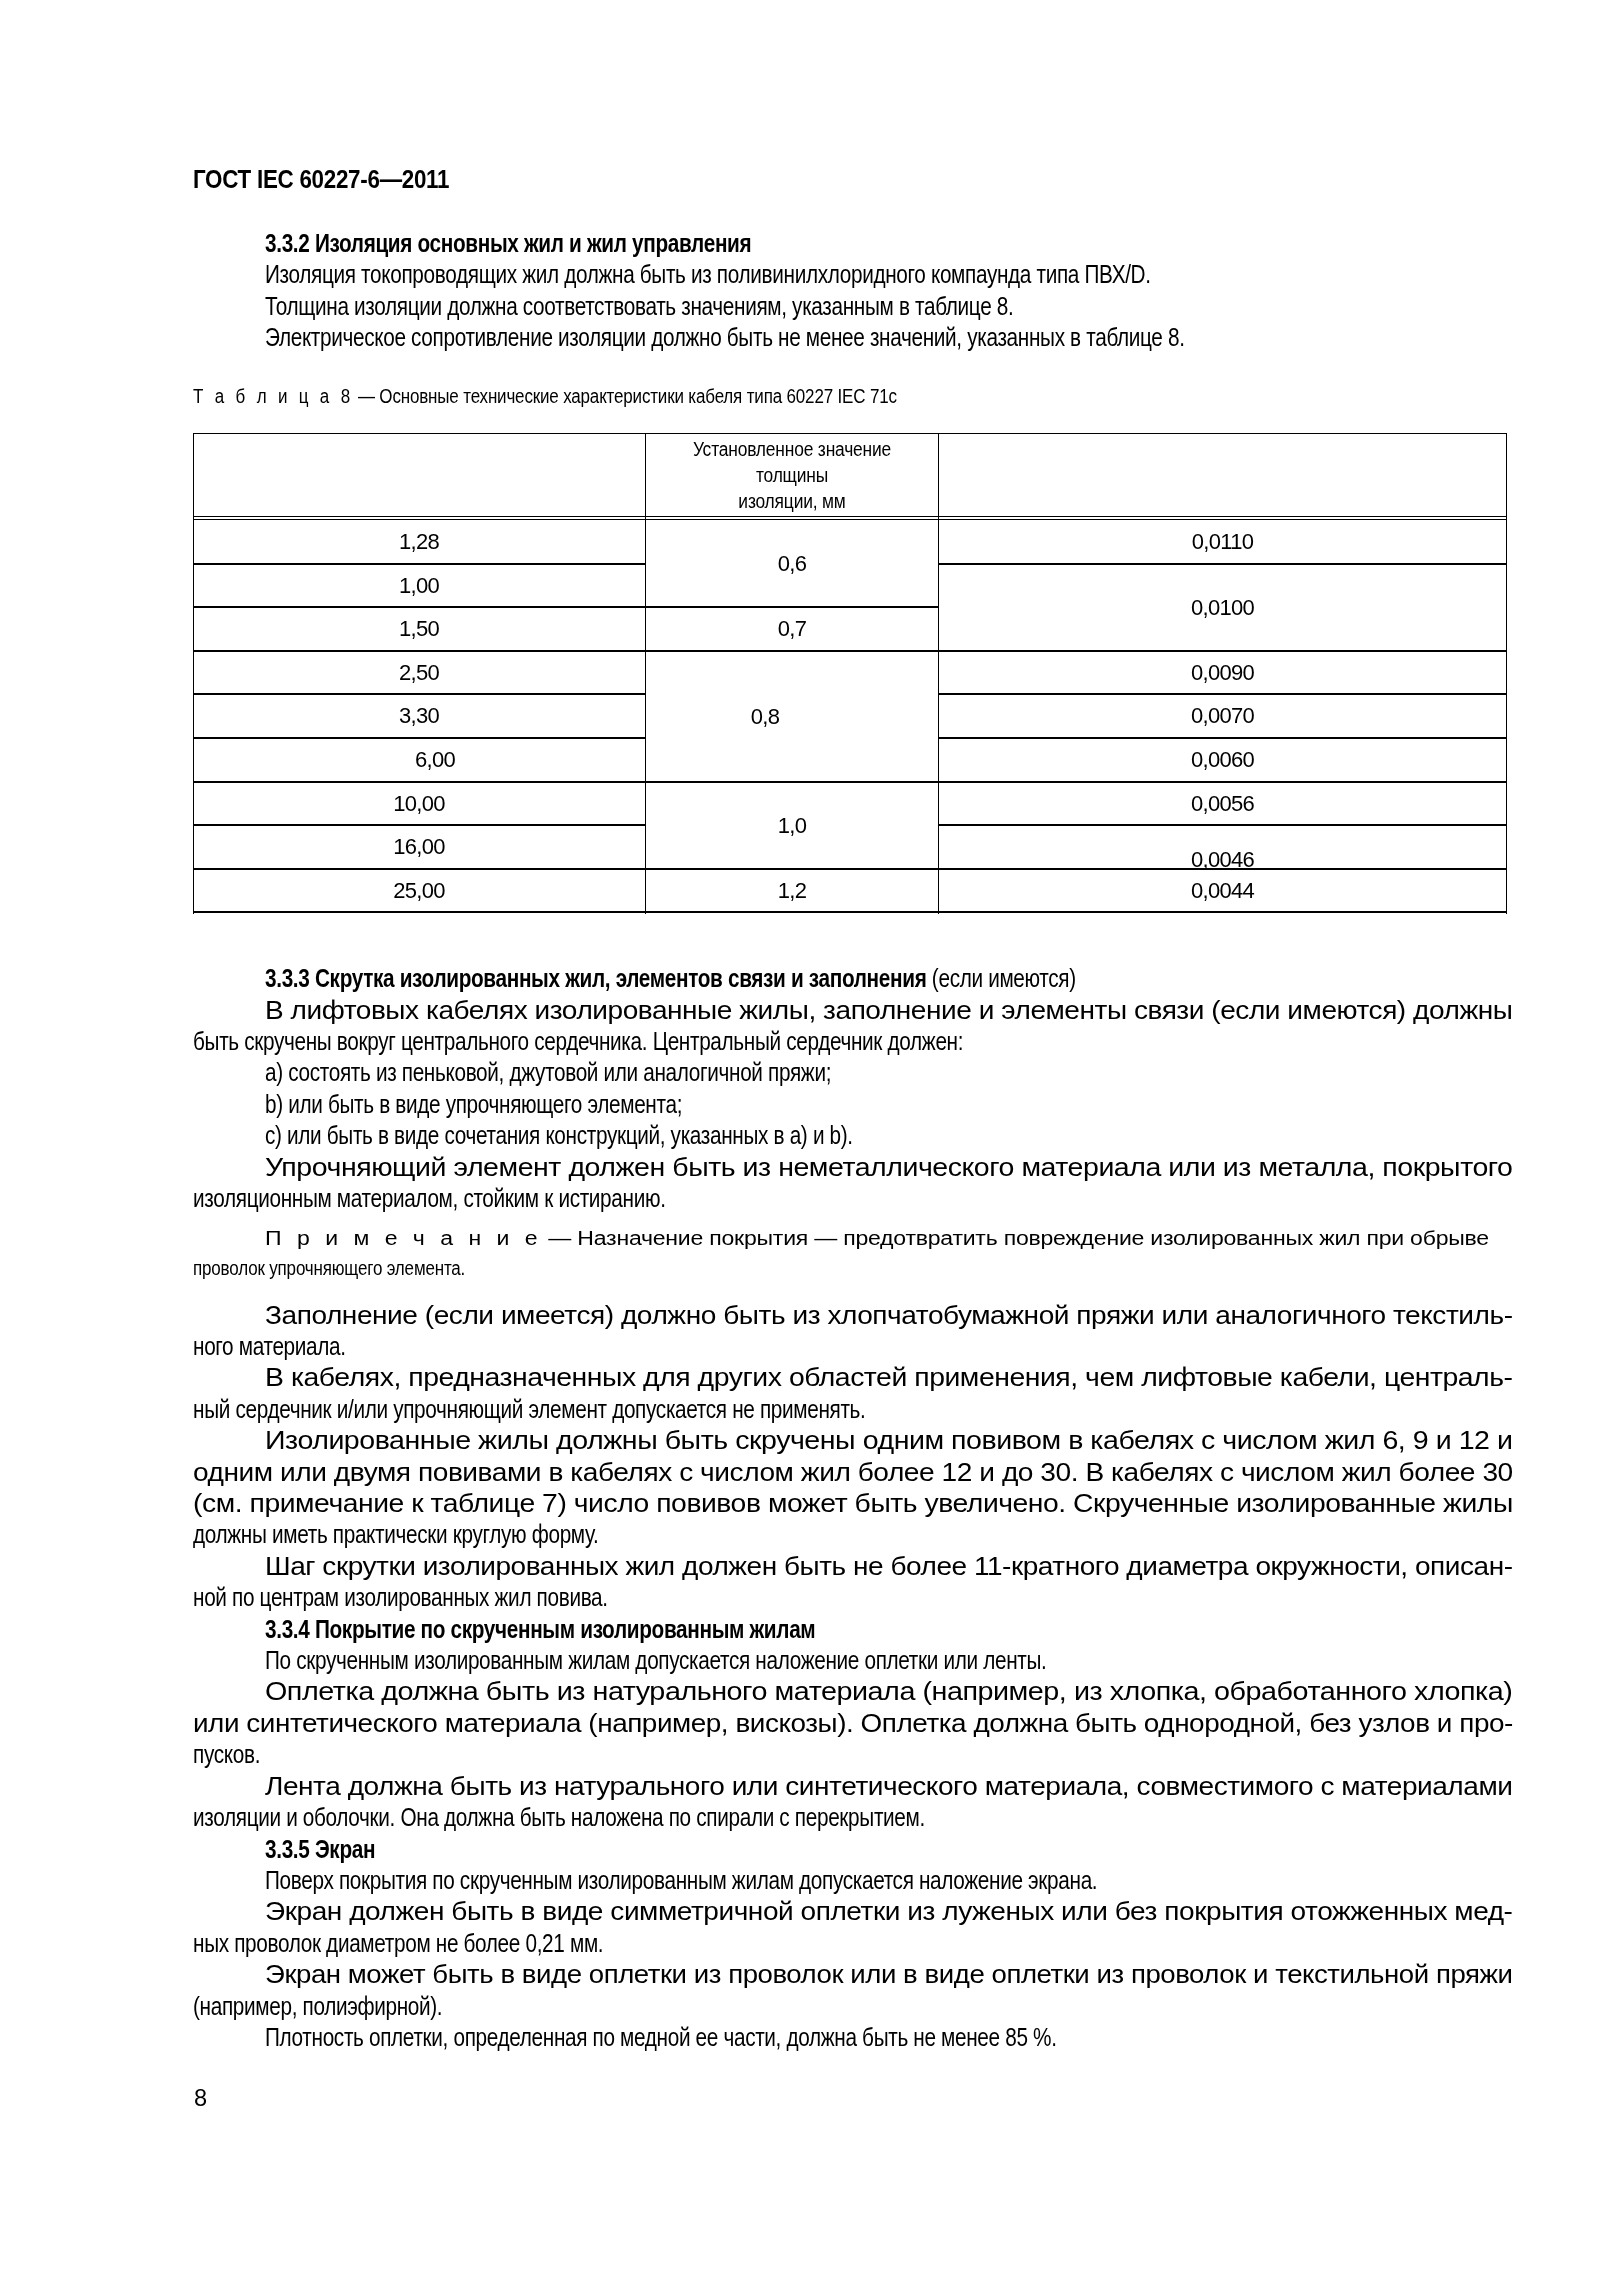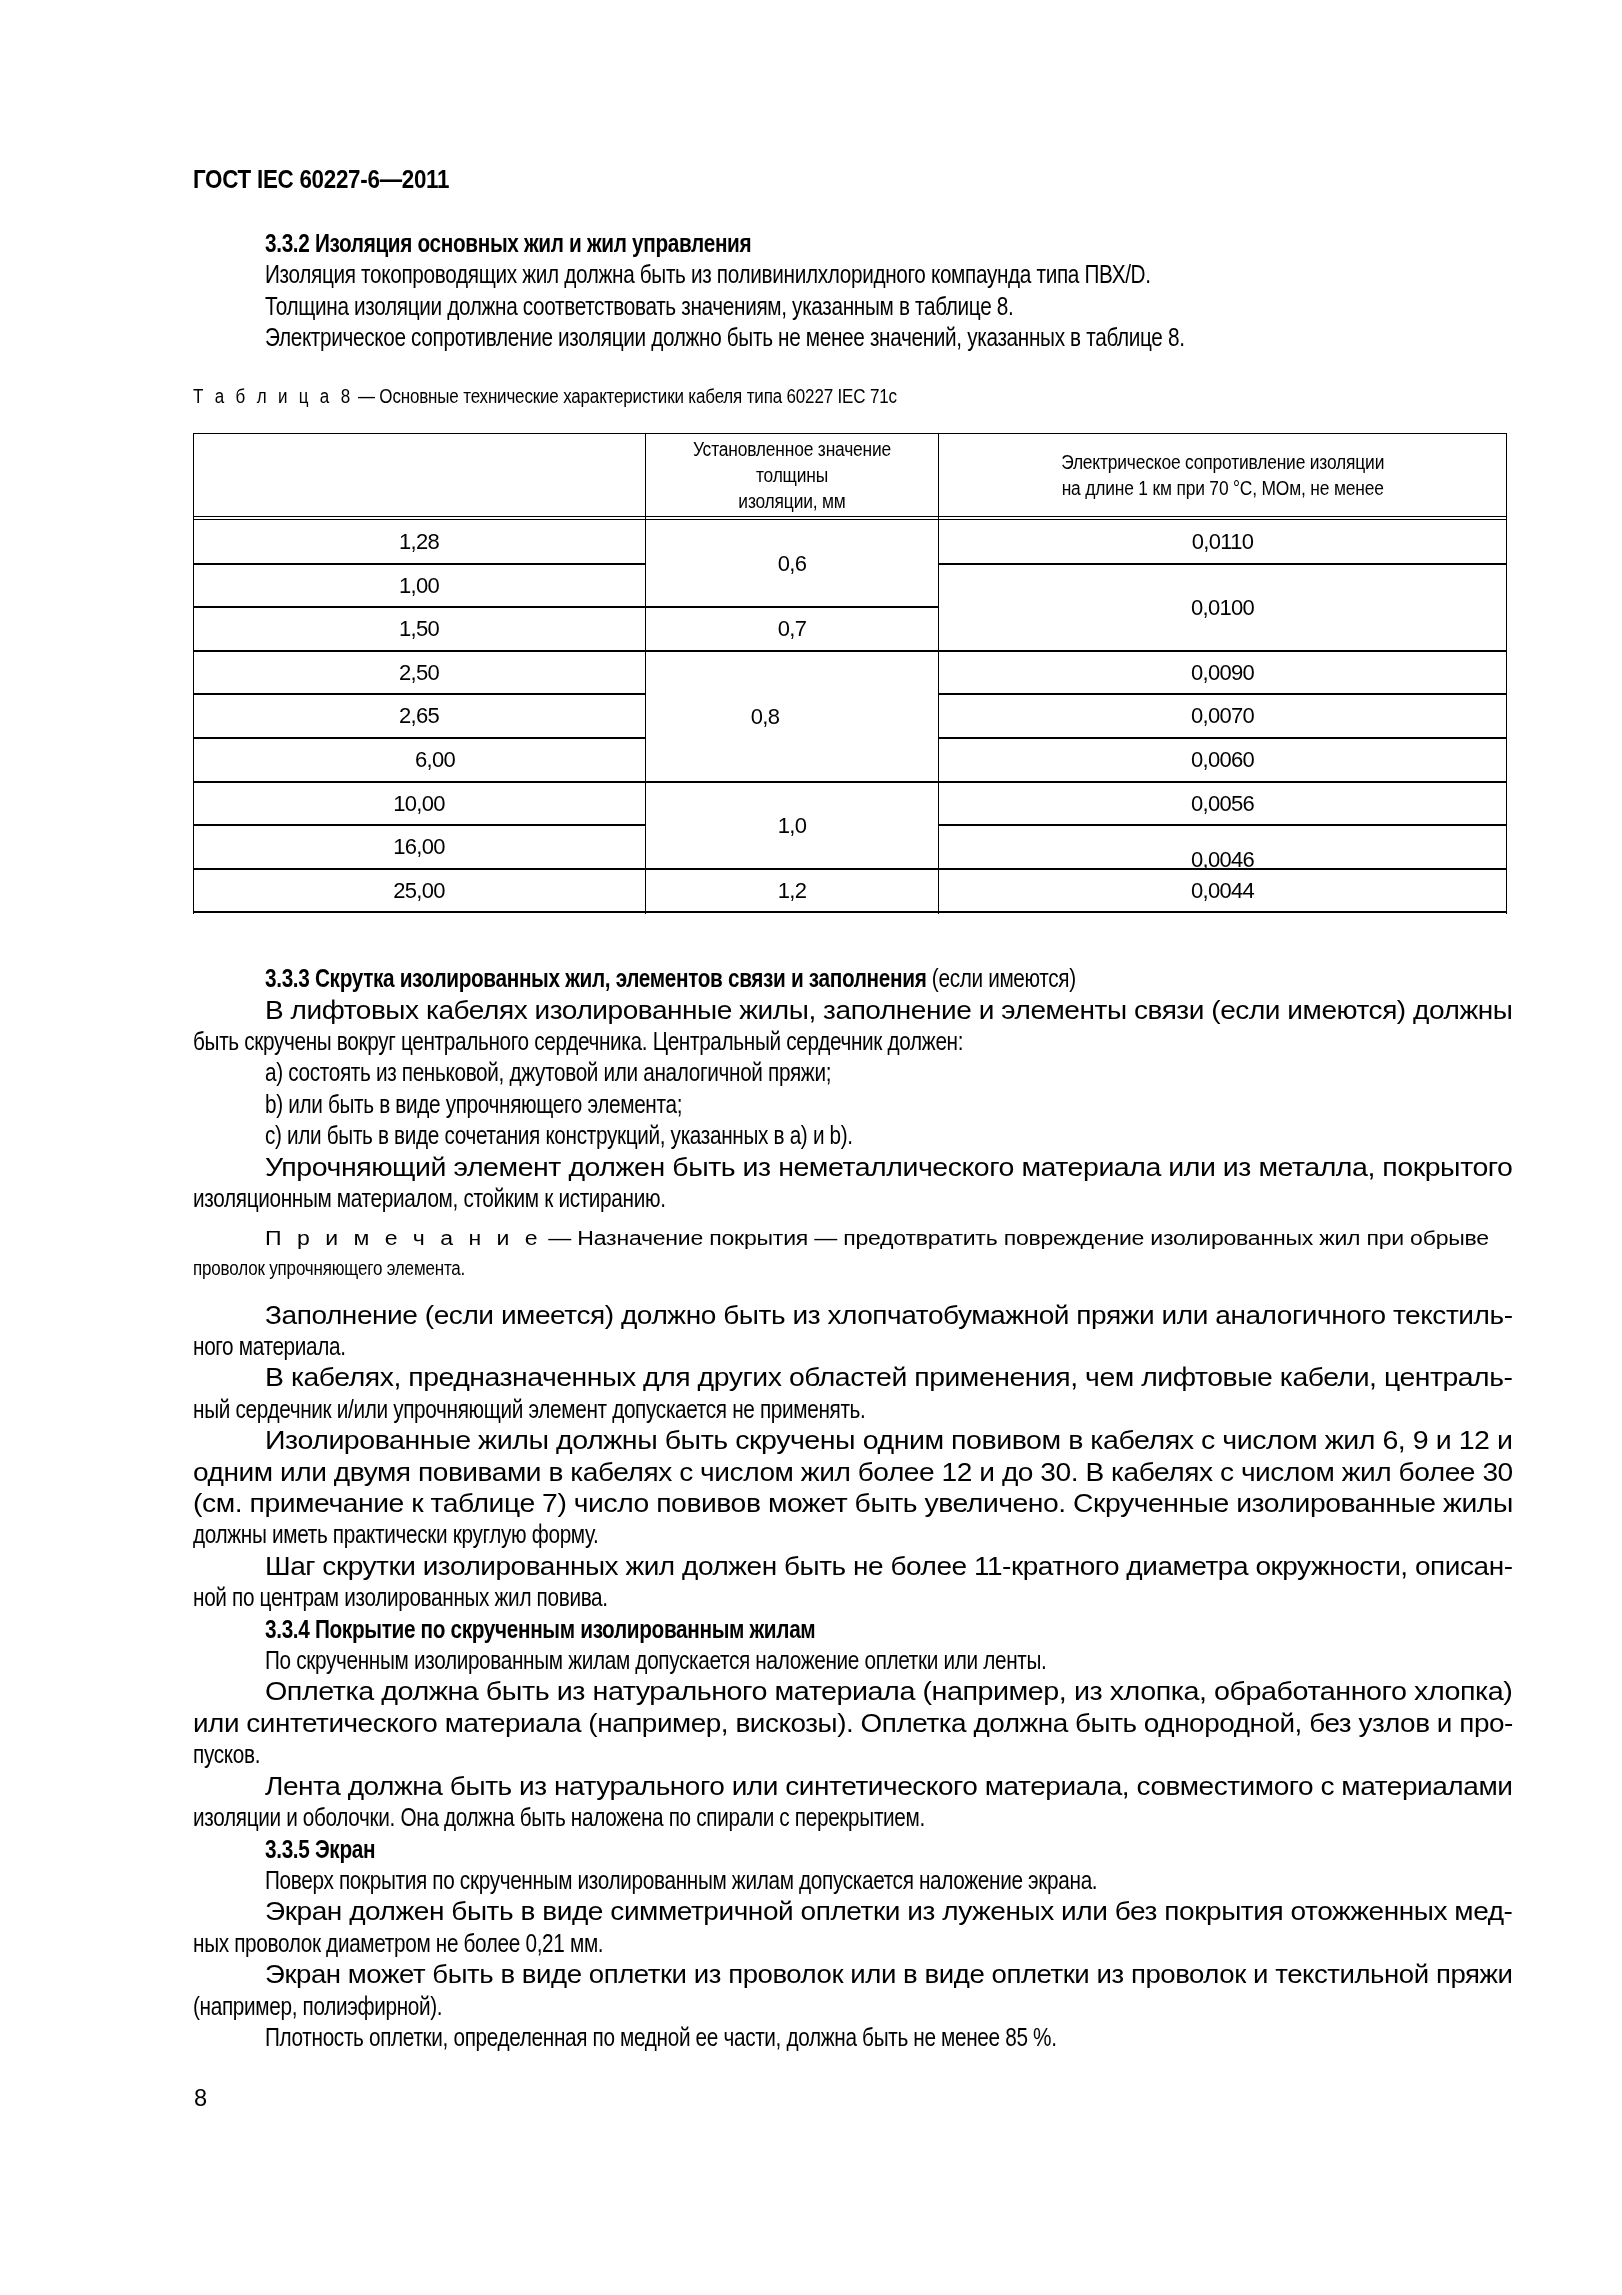--- a/index.html
+++ b/index.html
@@ -34,29 +34,26 @@
 <div class="line indent" style="top:291px"><span class="txt" style="transform: scaleX(0.83);">Толщина изоляции должна соответствовать значениям, указанным в таблице 8.</span></div>
 <div class="line indent" style="top:322px"><span class="txt" style="transform: scaleX(0.83);">Электрическое сопротивление изоляции должно быть не менее значений, указанных в таблице 8.</span></div>
 
 <div class="caption" style="display: inline-block; transform-origin: 0px 0px; transform: scaleX(0.85);"><span class="spaced">Т а б л и ц а  8</span><span> — Основные технические характеристики кабеля типа 60227 IEC 71c</span></div>
 
 <div class="tbl" id="tbl" style="height: 479px;">
 
   <div class="cell" style="left:452px;top:0;width:294px;height:84px;">
     <div style="transform: scaleX(0.87);"><span>Установленное значение толщины</span><br><span>изоляции, мм</span></div>
   </div>
-  <div class="cell" style="left:746px;top:0;width:567px;height:84px;">
-    <div style="transform: scaleX(0.87);"><span>Электрическое сопротивление изоляции</span><br><span>на длине 1 км при 70 °С, МОм, не менее</span></div>
-  </div>
   <div id="tbl-body">
       <div class="cell num" style="left: 0px; width: 452px; top: 87px; height: 44px; letter-spacing: -0.7px;">1,28</div>
       <div class="cell num" style="left: 0px; width: 452px; top: 131px; height: 44px; letter-spacing: -0.7px;">1,00</div>
       <div class="cell num" style="left: 0px; width: 452px; top: 174px; height: 44px; letter-spacing: -0.7px;">1,50</div>
       <div class="cell num" style="left: 0px; width: 452px; top: 218px; height: 44px; letter-spacing: -0.7px;">2,50</div>
-      <div class="cell num" style="left: 0px; width: 452px; top: 261px; height: 44px; letter-spacing: -0.7px;">2,65</div>
+      <div class="cell num" style="left: 0px; width: 452px; top: 261px; height: 44px; letter-spacing: -0.7px;">3,30</div>
       <div class="cell num" style="left: 0px; width: 452px; top: 305px; height: 44px; letter-spacing: -0.7px; margin-left: 16px;">6,00</div>
       <div class="cell num" style="left: 0px; width: 452px; top: 349px; height: 44px; letter-spacing: -0.7px;">10,00</div>
       <div class="cell num" style="left: 0px; width: 452px; top: 392px; height: 44px; letter-spacing: -0.7px;">16,00</div>
       <div class="cell num" style="left: 0px; width: 452px; top: 436px; height: 44px; letter-spacing: -0.7px;">25,00</div>
       <div class="cell num" style="left: 452px; width: 294px; top: 87px; height: 87px; letter-spacing: -0.7px;">0,6</div>
       <div class="cell num" style="left: 452px; width: 294px; top: 174px; height: 44px; letter-spacing: -0.7px;">0,7</div>
       <div class="cell num" style="left: 452px; width: 240px; top: 218px; height: 131px; letter-spacing: -0.7px;">0,8</div>
       <div class="cell num" style="left: 452px; width: 294px; top: 349px; height: 87px; letter-spacing: -0.7px;">1,0</div>
       <div class="cell num" style="left: 452px; width: 294px; top: 436px; height: 44px; letter-spacing: -0.7px;">1,2</div>
       <div class="cell num" style="left: 746px; width: 567px; top: 87px; height: 44px; letter-spacing: -0.7px;">0,0110</div>

